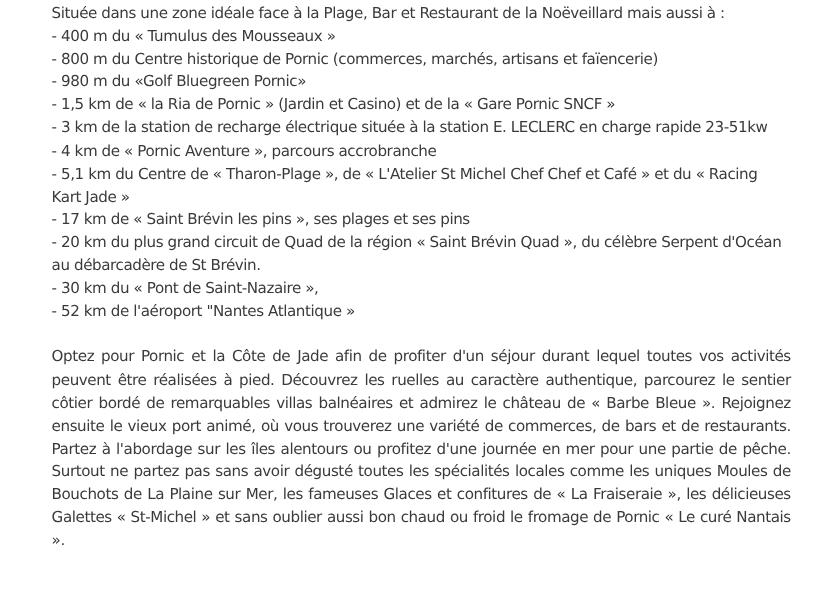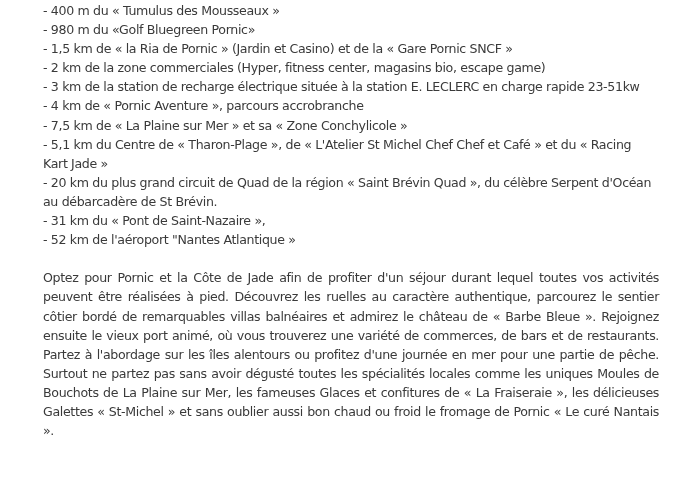--- a/index.html
+++ b/index.html
@@ -18,29 +18,30 @@
   .intro { margin: 0; }
   ul.distances { list-style: none; margin: 0; padding: 0; }
   ul.distances li { margin: 0; padding: 0; }
   .para { margin: 0; text-align: justify; }
   .gap { height: 19.1px; }
 </style>
 </head>
 <body>
 
 <div class="content">
+  <p class="intro">Située dans une zone idéale face à la Plage, Bar et Restaurant de la Noëveillard mais aussi à :</p>
   <ul class="distances">
     <li>- 400 m du « Tumulus des Mousseaux »</li>
+    <li>- 800 m du Centre historique de Pornic (commerces, marchés, artisans et faïencerie)</li>
     <li>- 980 m du «Golf Bluegreen Pornic»</li>
     <li>- 1,5 km de « la Ria de Pornic » (Jardin et Casino) et de la « Gare Pornic SNCF »</li>
-    <li>- 2 km de la zone commerciales (Hyper, fitness center, magasins bio, escape game)</li>
     <li>- 3 km de la station de recharge électrique située à la station E. LECLERC en charge rapide 23-51kw</li>
     <li>- 4 km de « Pornic Aventure », parcours accrobranche</li>
-    <li>- 7,5 km de « La Plaine sur Mer » et sa « Zone Conchylicole »</li>
     <li>- 5,1 km du Centre de « Tharon-Plage », de « L'Atelier St Michel Chef Chef et Café » et du « Racing Kart Jade »</li>
+    <li>- 17 km de « Saint Brévin les pins », ses plages et ses pins</li>
     <li>- 20 km du plus grand circuit de Quad de la région « Saint Brévin Quad », du célèbre Serpent d'Océan au débarcadère de St Brévin.</li>
-    <li>- 31 km du « Pont de Saint-Nazaire »,</li>
+    <li>- 30 km du « Pont de Saint-Nazaire »,</li>
     <li>- 52 km de l'aéroport "Nantes Atlantique »</li>
   </ul>
   <div class="gap"></div>
   <p class="para">Optez pour Pornic et la Côte de Jade afin de profiter d'un séjour durant lequel toutes vos activités peuvent être réalisées à pied. Découvrez les ruelles au caractère authentique, parcourez le sentier côtier bordé de remarquables villas balnéaires et admirez le château de « Barbe Bleue ». Rejoignez ensuite le vieux port animé, où vous trouverez une variété de commerces, de bars et de restaurants. Partez à l'abordage sur les îles alentours ou profitez d'une journée en mer pour une partie de pêche. Surtout ne partez pas sans avoir dégusté toutes les spécialités locales comme les uniques Moules de Bouchots de La Plaine sur Mer, les fameuses Glaces et confitures de « La Fraiseraie », les délicieuses Galettes « St-Michel » et sans oublier aussi bon chaud ou froid le fromage de Pornic « Le curé Nantais ».</p>
 
 </div>
 
 </body></html>

